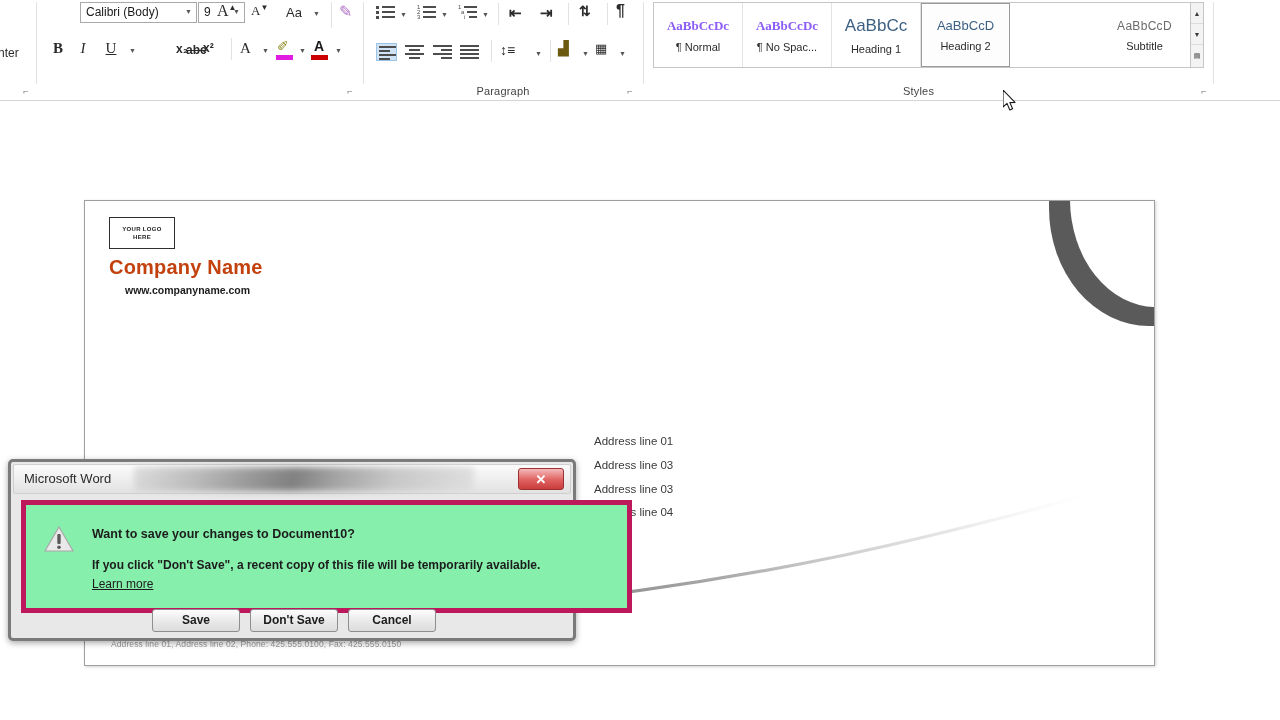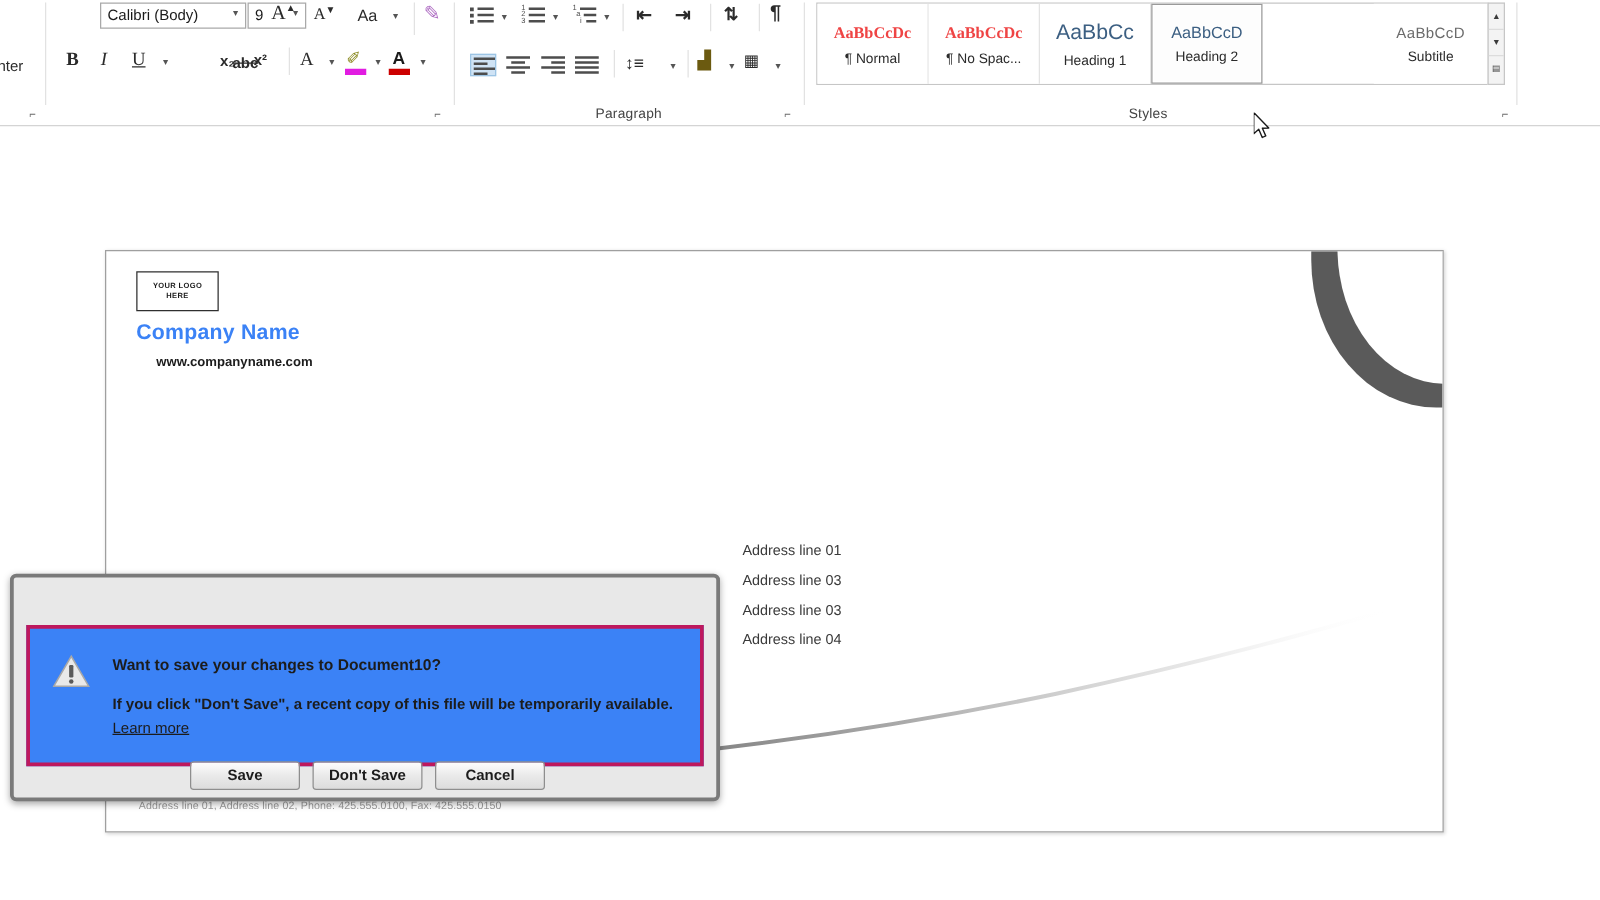--- a/index.html
+++ b/index.html
@@ -65,21 +65,21 @@
   
   .gallery {
     position: absolute; left: 653px; top: 2px; width: 538px; height: 66px;
     border: 1px solid #c6c6c6; background: #fff;
   }
   .stile {
     position: absolute; top: 0; height: 64px; background: #fff;
     border-right: 1px solid #e3e3e3; text-align: center;
     display: flex; flex-direction: column; align-items: center; justify-content: center;
   }
-  .stile .samp { color: #ef4444; white-space: nowrap; }
+  .stile .samp { color: #8b5cf6; white-space: nowrap; }
   .stile .snm { font-size: 11px; color: #2b2b2b; margin-top: 7px; white-space: nowrap; }
   .stile.sel { border: 1px solid #9a9a9a; background: #fdfdfd; box-shadow: 0 0 0 1px #fff inset; }
 
   .sscroll { position: absolute; left: 1190px; top: 2px; width: 14px; height: 66px; border: 1px solid #c6c6c6; background: #f3f3f3; }
   .sscroll div { position: absolute; left: 0; width: 12px; height: 21px; text-align: center; font-size: 7px; color: #3a3a3a; line-height: 21px; border-bottom: 1px solid #dcdcdc; }
 
   
   .page {
     position: absolute; left: 84px; top: 200px; width: 1071px; height: 466px;
     background: #ffffff; border: 1px solid #9f9f9f;
@@ -95,21 +95,21 @@
     content: ""; position: absolute; right: -2px; top: -2px;
     width: 86px; height: 108px; background: #ffffff;
     border-bottom-left-radius: 86px 108px;
   }
   .logo {
     position: absolute; left: 24px; top: 16px; width: 66px; height: 32px;
     border: 1px solid #2f2f2f; display: flex; flex-direction: column;
     align-items: center; justify-content: center;
   }
   .logo span { font-size: 6px; font-weight: bold; color: #1a1a1a; letter-spacing: .3px; line-height: 8px; }
-  .cname { position: absolute; left: 24px; top: 55px; font-size: 17px; font-weight: bold; color: #3b82f6; letter-spacing: .2px; }
+  .cname { position: absolute; left: 24px; top: 55px; font-size: 20px; font-weight: bold; color: #c2410c; letter-spacing: .2px; }
   .cweb  { position: absolute; left: 40px; top: 83px; font-size: 10.5px; font-weight: bold; color: #1c1c1c; }
   .addr  { position: absolute; left: 509px; font-size: 11.5px; color: #3a3a3a; }
   .footer { position: absolute; left: 26px; bottom: 16px; font-size: 8.5px; color: #9a9a9a; letter-spacing: .1px; }
   .swoosh { position: absolute; left: 0; bottom: 0; width: 1071px; height: 180px; }
 
   
   .dlg {
     position: absolute; left: 8px; top: 459px; width: 568px; height: 182px;
     background: #e8e8e8;
     border: 3px solid #7a7a7a; border-radius: 5px;
@@ -128,22 +128,22 @@
     background: linear-gradient(110deg,#d9d9d9 0%,#b5b5b5 18%,#8c8c8c 34%,#6e6e6e 47%,#9a9a9a 60%,#c2c2c2 76%,#dedede 100%);
     filter: blur(3px); opacity: .85;
   }
   .closebtn {
     position: absolute; right: 6px; top: 3px; width: 46px; height: 22px;
     background: linear-gradient(to bottom,#f4b9b9,#e06161 55%,#c93d3d);
     border: 1px solid #9a3030; border-radius: 3px;
     color: #fff; font-size: 13px; font-weight: bold; text-align: center; line-height: 21px;
   }
   .dlgbody {
-    position: absolute; left: 10px; top: 38px; width: 542px; height: 113px;
-    background: #3b82f6; border: 3px solid #be185d;
+    position: absolute; left: 10px; top: 38px; width: 611px; height: 113px;
+    background: #86efac; border: 5px solid #be185d;
   }
   .warnico { position: absolute; left: 18px; top: 20px; width: 30px; height: 28px; }
   .q1 { position: absolute; left: 66px; top: 22px; font-size: 12.5px; color: #1c1c1c; font-weight: bold; }
   .q2 { position: absolute; left: 66px; top: 53px; font-size: 12px; color: #1c1c1c; font-weight: bold; }
   .lm { position: absolute; left: 66px; top: 72px; font-size: 12px; color: #1c1c1c; text-decoration: underline; }
   .dbtn {
     position: absolute; top: 147px; height: 23px;
     background: linear-gradient(to bottom,#fdfdfd,#eaeaea 50%,#dcdcdc);
     border: 1px solid #8e8e8e; border-radius: 3px;
     font-size: 12px; color: #1c1c1c; text-align: center; line-height: 21px; font-weight: bold;
@@ -375,20 +375,25 @@
         </linearGradient>
       </defs>
       <path d="M 0,140 C 260,142 520,120 760,70 C 880,44 960,22 1030,2" fill="none" stroke="url(#swg)" stroke-width="3.2"></path>
     </svg>
 
     <div class="footer">Address line 01, Address line 02, Phone: 425.555.0100, Fax: 425.555.0150</div>
   </div>
 
   <div class="dlg">
 
+    <div class="dlgtitle">
+      <div class="smudge"></div>
+      <div class="ttxt">Microsoft Word</div>
+      <div class="closebtn">✕</div>
+    </div>
 
     <div class="dlgbody">
       <svg class="warnico" viewBox="0 0 30 28">
         <polygon points="15,2 29,26 1,26" fill="#e9e9e9" stroke="#a8a8a8" stroke-width="1.2"></polygon>
         <rect x="13.3" y="9" width="3.4" height="10" rx="1" fill="#5a5a5a"></rect>
         <circle cx="15" cy="22.2" r="1.8" fill="#5a5a5a"></circle>
       </svg>
 
       <div class="q1">Want to save your changes to Document10?</div>
       <div class="q2">If you click "Don't Save", a recent copy of this file will be temporarily available.</div>

